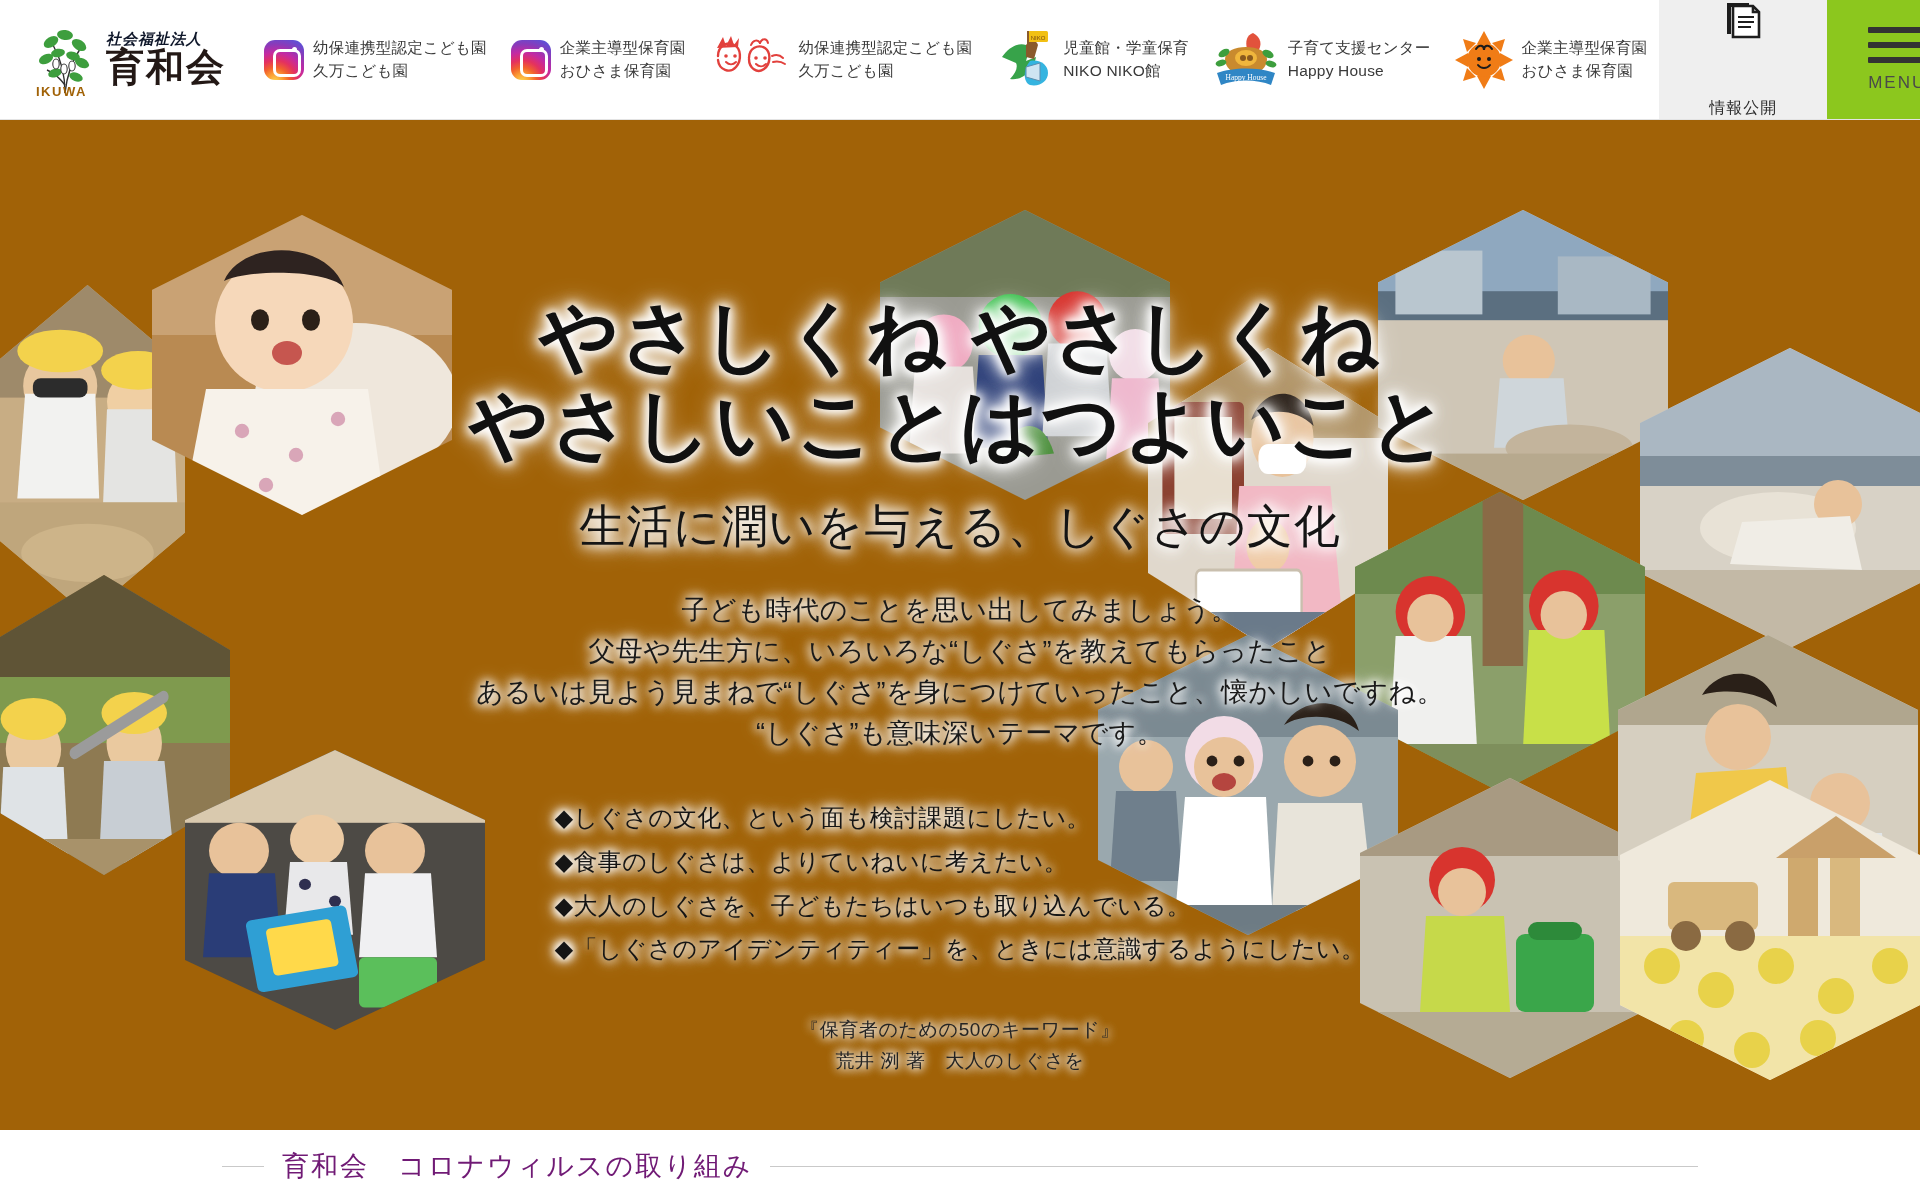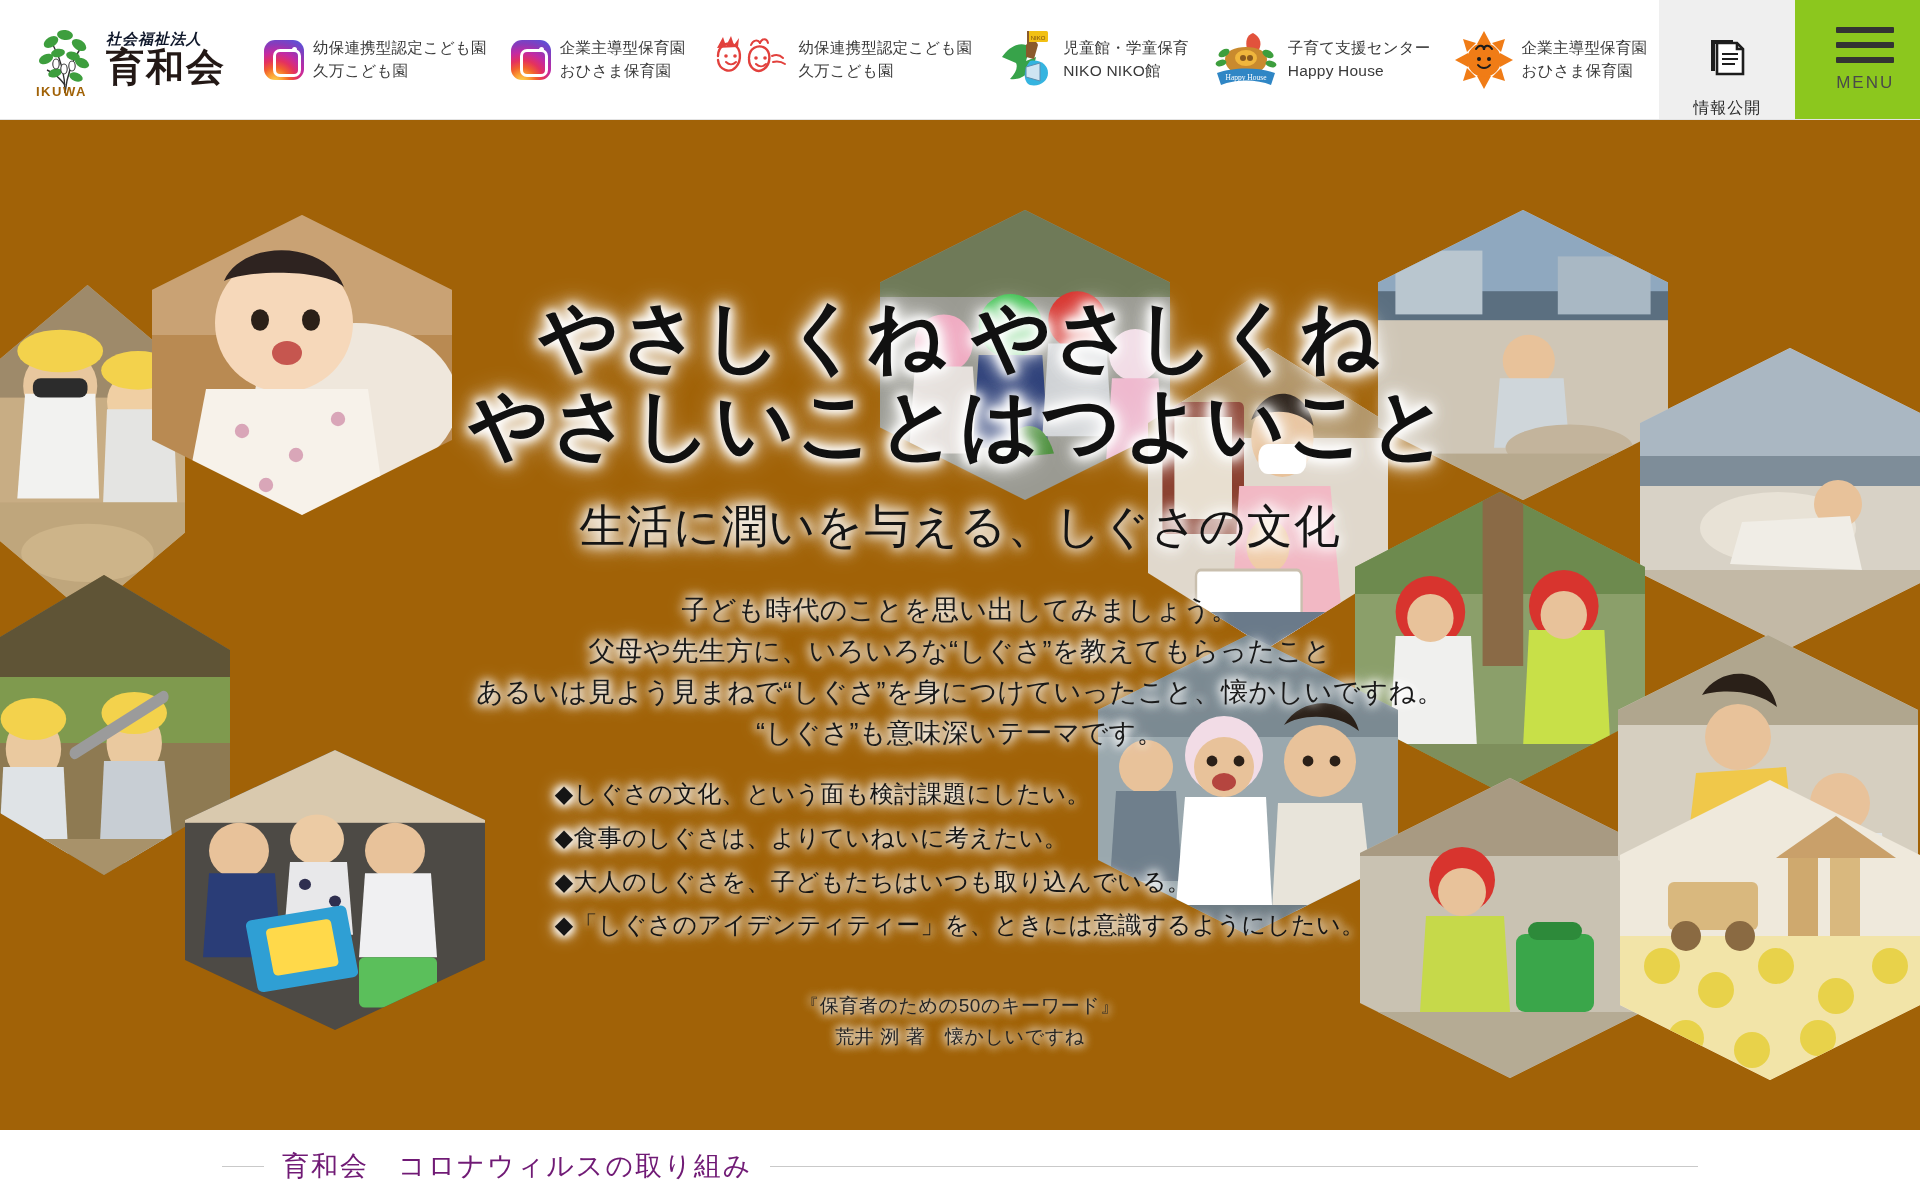--- a/index.html
+++ b/index.html
@@ -34,22 +34,22 @@
              background:radial-gradient(circle at 28% 104%, #fdd84f 0%, #fb9c33 16%, #f2622d 28%,
                         #e4315f 42%, #c32aa3 58%, #8a3ab9 74%, #5b51d8 92%); }
   .ig-icon::before { content:""; position:absolute; left:9px; top:9px; width:22px; height:22px;
              border:3px solid #fff; border-radius:7px; }
   .ig-icon::after { content:""; position:absolute; left:28px; top:7px; width:5px; height:5px;
              background:#fff; border-radius:50%; }
 
   .logo-svg { flex:0 0 auto; display:block; }
 
   .infopub {
-    width:136px; background:#efefef; display:flex; flex-direction:column;
-    align-items:center; justify-content:flex-end; gap:21px; cursor:pointer; flex:0 0 auto;
+    width:168px; background:#efefef; display:flex; flex-direction:column;
+    align-items:center; justify-content:space-between; gap:21px; cursor:pointer; flex:0 0 auto;
   }
   .infopub .lbl { font-size:16px; color:#2b2b2b; letter-spacing:1px; }
   .menubtn {
     width:140px; background:#8cc71e; display:flex; flex-direction:column;
     align-items:center; justify-content:center; gap:7px; cursor:pointer; flex:0 0 auto;
   }
   .burger { width:58px; display:flex; flex-direction:column; gap:9px; }
   .burger span { display:block; height:6px; background:#333; border-radius:1px; }
   .menubtn .lbl { font-size:17px; color:#4a4a4a; letter-spacing:2px; margin-top:3px; }
 
@@ -75,21 +75,21 @@
   }
   .h2 {
     margin-top:28px; font-size:46px; font-weight:normal; color:#151515; letter-spacing:1px;
     text-shadow:0 0 16px #fff,0 0 16px #fff,0 0 10px #fff,0 0 26px #fff;
   }
   .lead { margin-top:32px; text-align:center; }
   .lead p {
     font-size:27px; line-height:1.52; color:#1a1a1a; letter-spacing:.4px;
     text-shadow:0 0 12px #fff,0 0 12px #fff,0 0 8px #fff,0 0 20px #fff;
   }
-  .bullets { margin-top:18px; }
+  .bullets { margin-top:42px; }
   .bullets p {
     font-size:24px; line-height:1.82; color:#151515; letter-spacing:.3px; text-align:left;
     text-shadow:0 0 12px #fff,0 0 12px #fff,0 0 8px #fff,0 0 20px #fff;
   }
   .cite { margin-top:44px; text-align:center; }
   .cite p {
     font-size:19px; line-height:1.62; color:#242424; letter-spacing:.6px;
     text-shadow:0 0 12px #fff,0 0 12px #fff,0 0 8px #fff;
   }
 
@@ -514,21 +514,21 @@
 
     <div class="bullets">
       <p>◆しぐさの文化、という面も検討課題にしたい。</p>
       <p>◆食事のしぐさは、よりていねいに考えたい。</p>
       <p>◆大人のしぐさを、子どもたちはいつも取り込んでいる。</p>
       <p>◆「しぐさのアイデンティティー」を、ときには意識するようにしたい。</p>
     </div>
 
     <div class="cite">
       <p>『保育者のための50のキーワード』</p>
-      <p>荒井 洌 著　懐かしいですね</p>
+      <p>荒井 洌 著　大人のしぐさを</p>
     </div>
   </div>
 </div>
 
 <div class="section">
   <div class="sec-head">
     <span class="sec-rule"></span>
     <span class="sec-title">育和会　コロナウィルスの取り組み</span>
     <span class="sec-rule grow"></span>
   </div>

